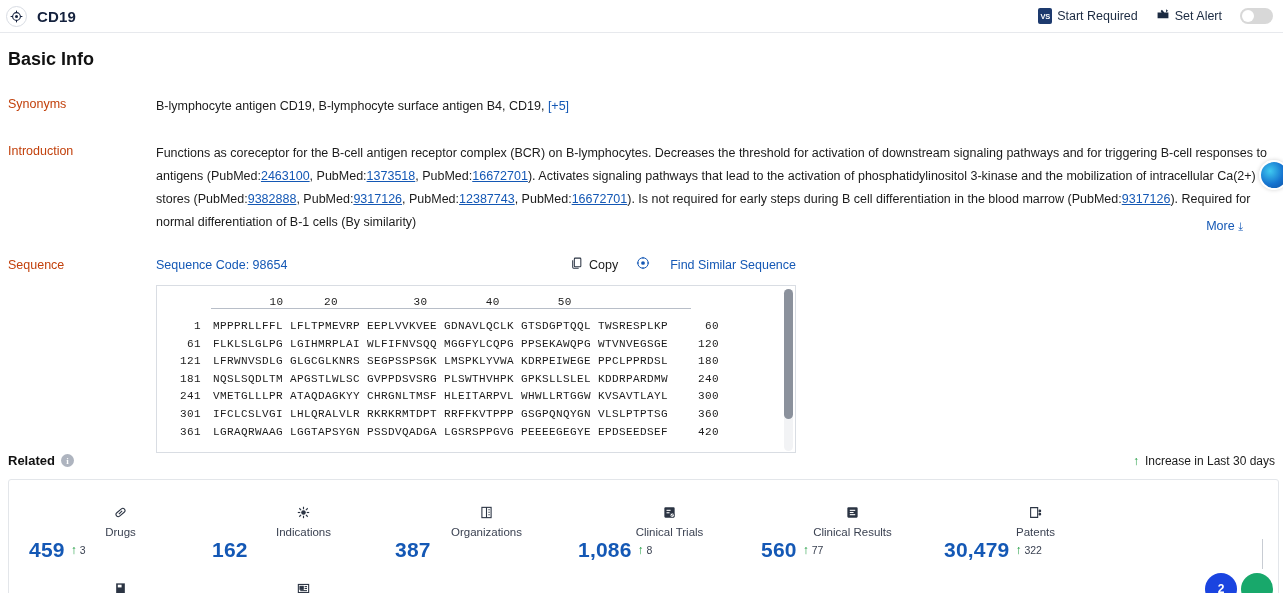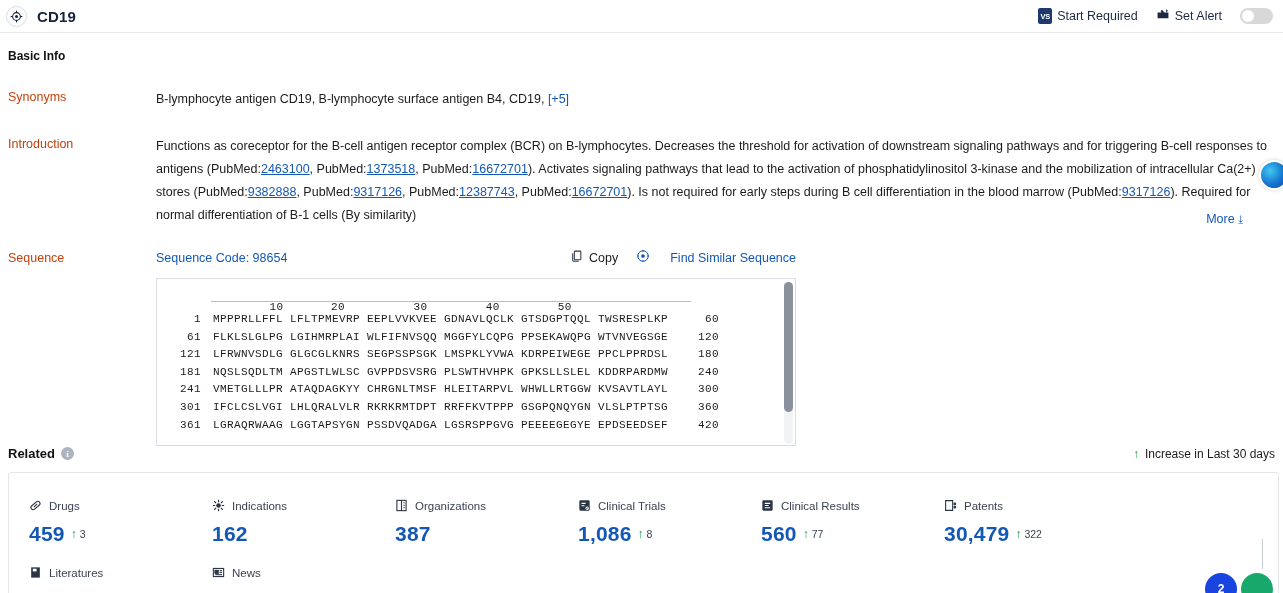--- a/index.html
+++ b/index.html
@@ -67,21 +67,21 @@
     position: absolute;
     left: 2px; top: 2px;
     width: 12px; height: 12px;
     border-radius: 50%;
     background: #fff;
   }
   .divider { height: 1px; background: #e7e9ed; width: 100%; }
 
   
   .section-title {
-    font-size: 12px;
+    font-size: 18px;
     font-weight: bold;
     color: #111;
     padding: 16px 0 0 0;
   }
   .info-row {
     display: flex;
     align-items: flex-start;
   }
   .info-label {
     width: 148px;
@@ -158,21 +158,20 @@
   .ruler {
     display: flex;
     padding-left: 54px;
     position: relative;
     height: 22px;
   }
   .ruler-nums {
     position: relative;
     width: 472px;
     height: 13px;
-    margin-top: 12px;
   }
   .ruler-nums span {
     position: absolute;
     top: 0;
     font-size: 11px;
     transform: translateX(-50%);
   }
   .ruler-line {
     position: absolute;
     left: 54px;
@@ -250,21 +249,22 @@
   .stat-grid {
     display: grid;
     grid-template-columns: repeat(6, 183px);
     row-gap: 20px;
     padding-left: 20px;
   }
   .stat-label {
     display: flex; align-items: center; gap: 7px;
     font-size: 11.5px;
     color: #3b4252;
-    margin-bottom: 10px;
+    margin-bottom: 0;
+    flex-direction: column;
   }
   .stat-value-row { display: flex; align-items: center; gap: 6px; }
   .stat-value {
     font-size: 21px;
     font-weight: bold;
     color: #1458b5;
     letter-spacing: .2px;
     cursor: pointer;
   }
   .delta { display: flex; align-items: baseline; gap: 3px; }
@@ -389,21 +389,21 @@
             <span>Find Similar Sequence</span>
           </div>
         </div>
       </div>
 
       <div class="seq-box">
         <div class="seq-inner">
           <div class="ruler">
             <div class="ruler-nums" id="ruler-nums">
                 <span style="left: 65.5px;">10</span>
-                <span style="left: 127px;">20</span>
+                <span style="left: 120px;">20</span>
                 <span style="left: 209.6px;">30</span>
                 <span style="left: 281.65px;">40</span>
                 <span style="left: 353.7px;">50</span>
               </div>
           </div>
           <div class="ruler-line"></div>
           <div id="seq-lines">
               <div class="seq-line"><span class="seq-start">1</span><span class="seq-res">MPPPRLLFFL LFLTPMEVRP EEPLVVKVEE GDNAVLQCLK GTSDGPTQQL TWSRESPLKP</span><span class="seq-end">60</span></div>
               <div class="seq-line"><span class="seq-start">61</span><span class="seq-res">FLKLSLGLPG LGIHMRPLAI WLFIFNVSQQ MGGFYLCQPG PPSEKAWQPG WTVNVEGSGE</span><span class="seq-end">120</span></div>
               <div class="seq-line"><span class="seq-start">121</span><span class="seq-res">LFRWNVSDLG GLGCGLKNRS SEGPSSPSGK LMSPKLYVWA KDRPEIWEGE PPCLPPRDSL</span><span class="seq-end">180</span></div>

